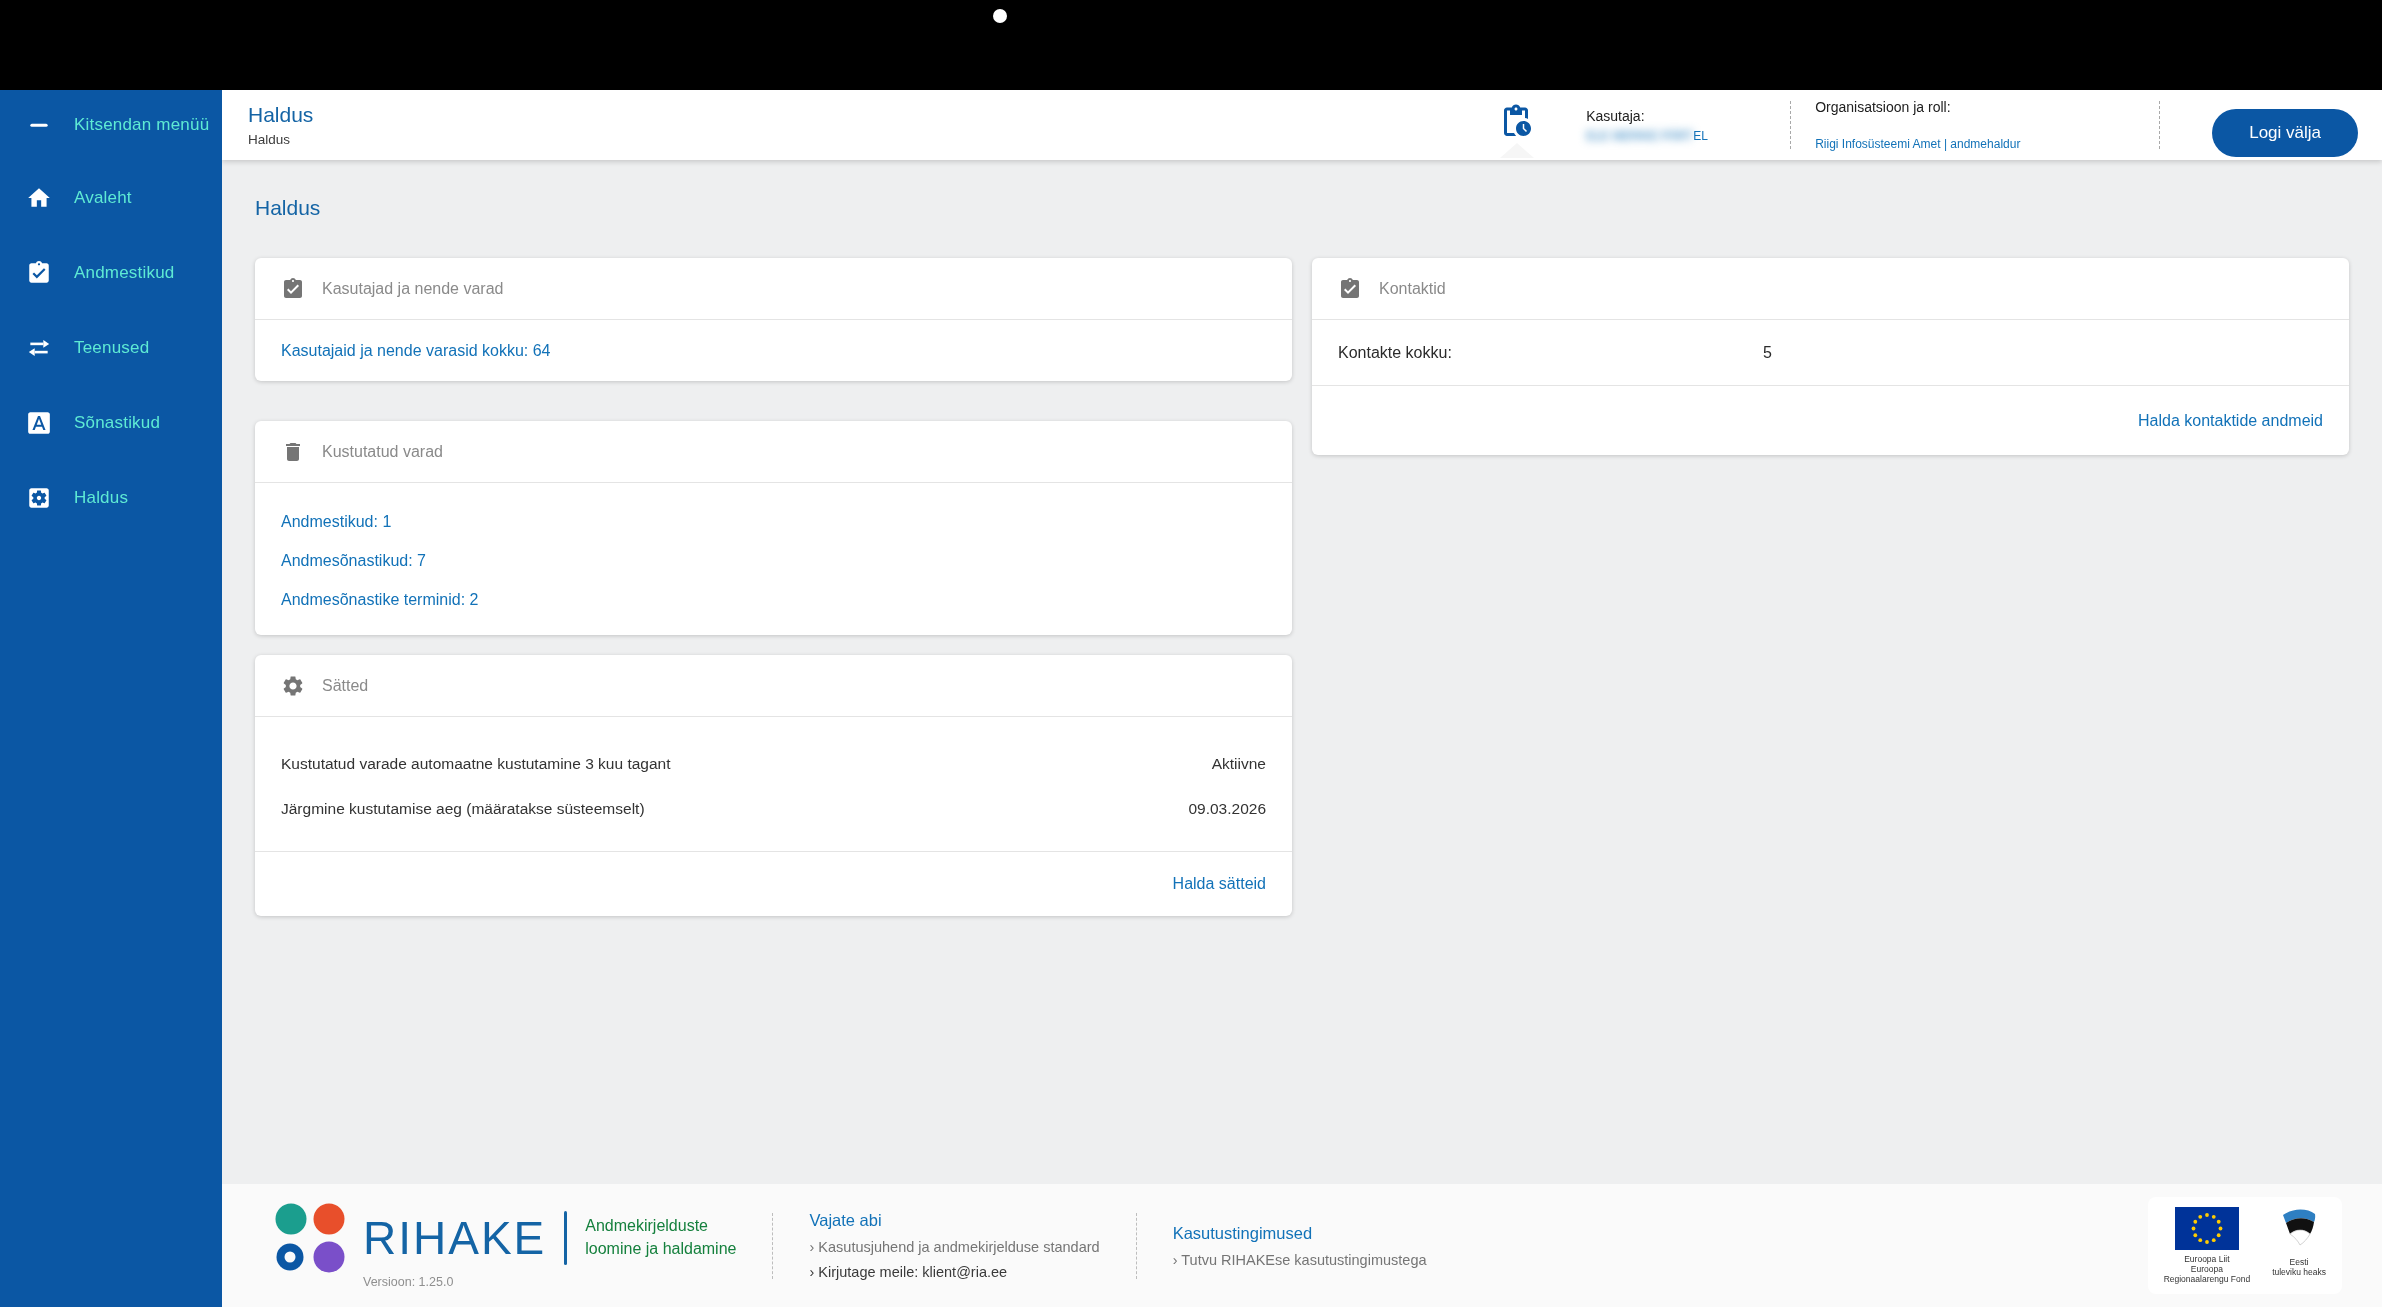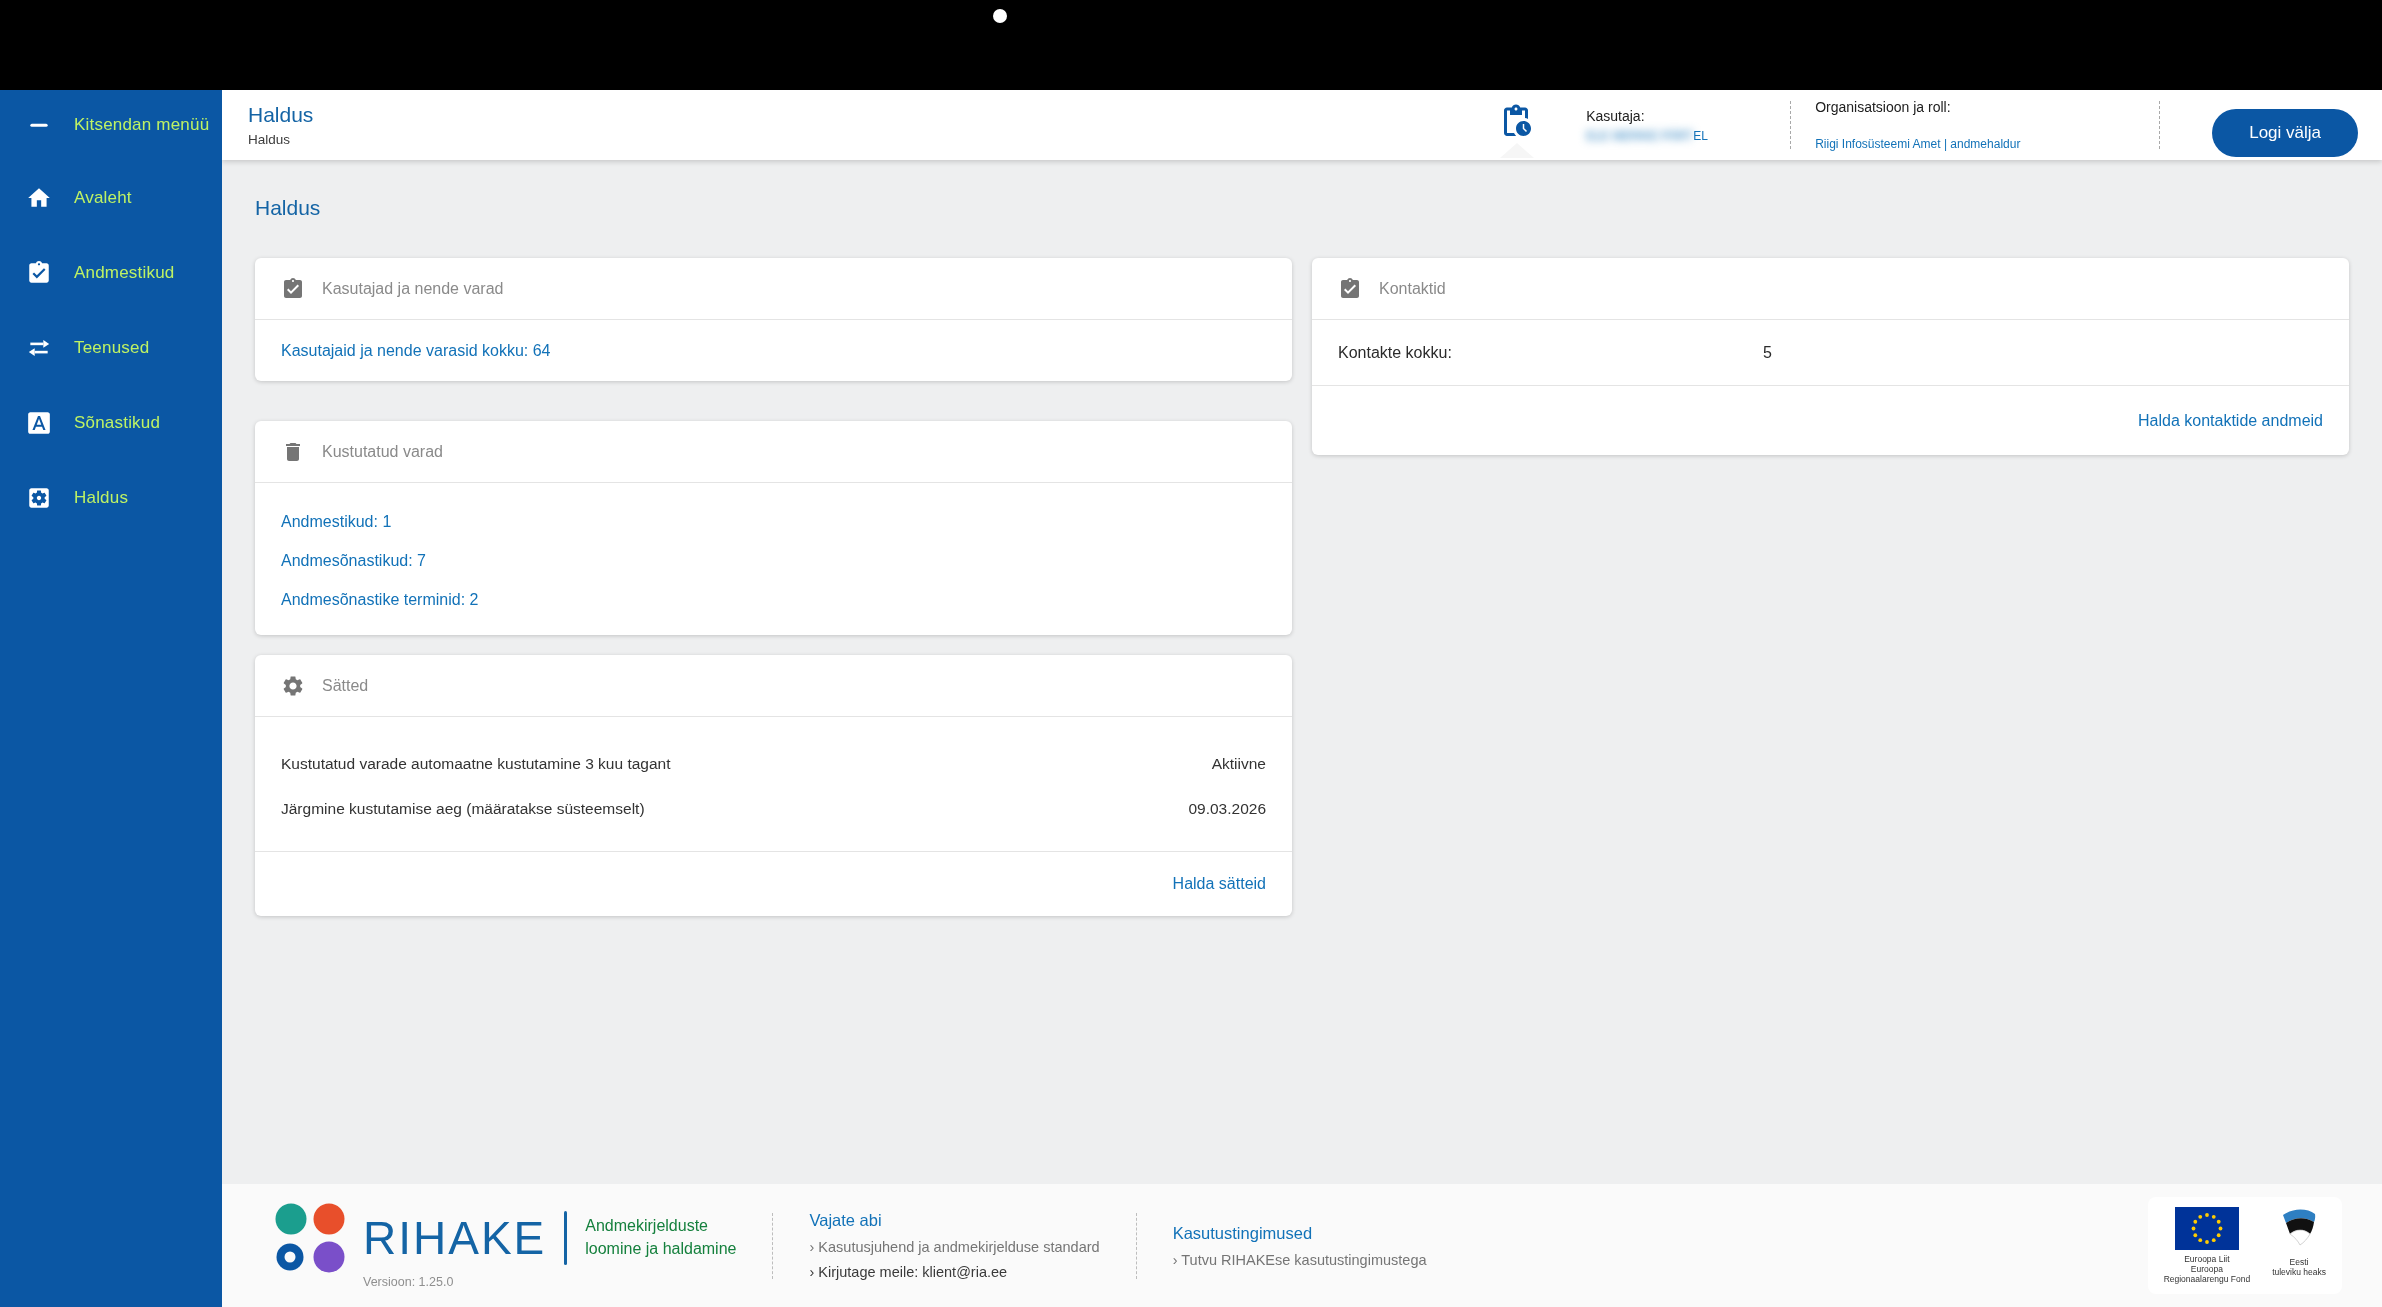--- a/index.html
+++ b/index.html
@@ -8,21 +8,21 @@
 
   
   .topbar { position:absolute; left:0; top:0; width:2382px; height:90px; background:#000; z-index:30; }
   .topbar .dot { position:absolute; left:993px; top:9px; width:14px; height:14px; border-radius:50%; background:#fff; }
 
   
   .sidebar { position:absolute; left:0; top:90px; bottom:0; width:222px; background:#0B57A4; z-index:20; }
   .side-item { height:75px; display:flex; align-items:center; padding-left:26px; gap:22px; cursor:pointer; }
   .side-item .sicon { width:26px; height:26px; flex:0 0 26px; display:flex; align-items:center; justify-content:center; }
   .side-item .sicon svg { width:26px; height:26px; fill:#fff; }
-  .side-item .slabel { color:#bef264; font-size:17px; font-weight:500; letter-spacing:.2px; white-space:nowrap; }
+  .side-item .slabel { color:#5eead4; font-size:17px; font-weight:500; letter-spacing:.2px; white-space:nowrap; }
   .side-item.collapse { height:70px; }
 
   
   .header { position:absolute; left:222px; top:90px; width:2160px; height:70px; background:#fff;
             box-shadow:0 2px 5px rgba(0,0,0,.16); display:flex; align-items:center; padding:0 24px 0 26px; z-index:10; }
   .title-block { display:flex; flex-direction:column; gap:5px; }
   .page-title { color:#1464A5; font-size:21px; font-weight:500; }
   .breadcrumb { color:#3C3C3C; font-size:13.5px; }
   .hspacer { flex:1; }
   .pending-wrap { position:relative; width:38px; height:44px; cursor:pointer; }

